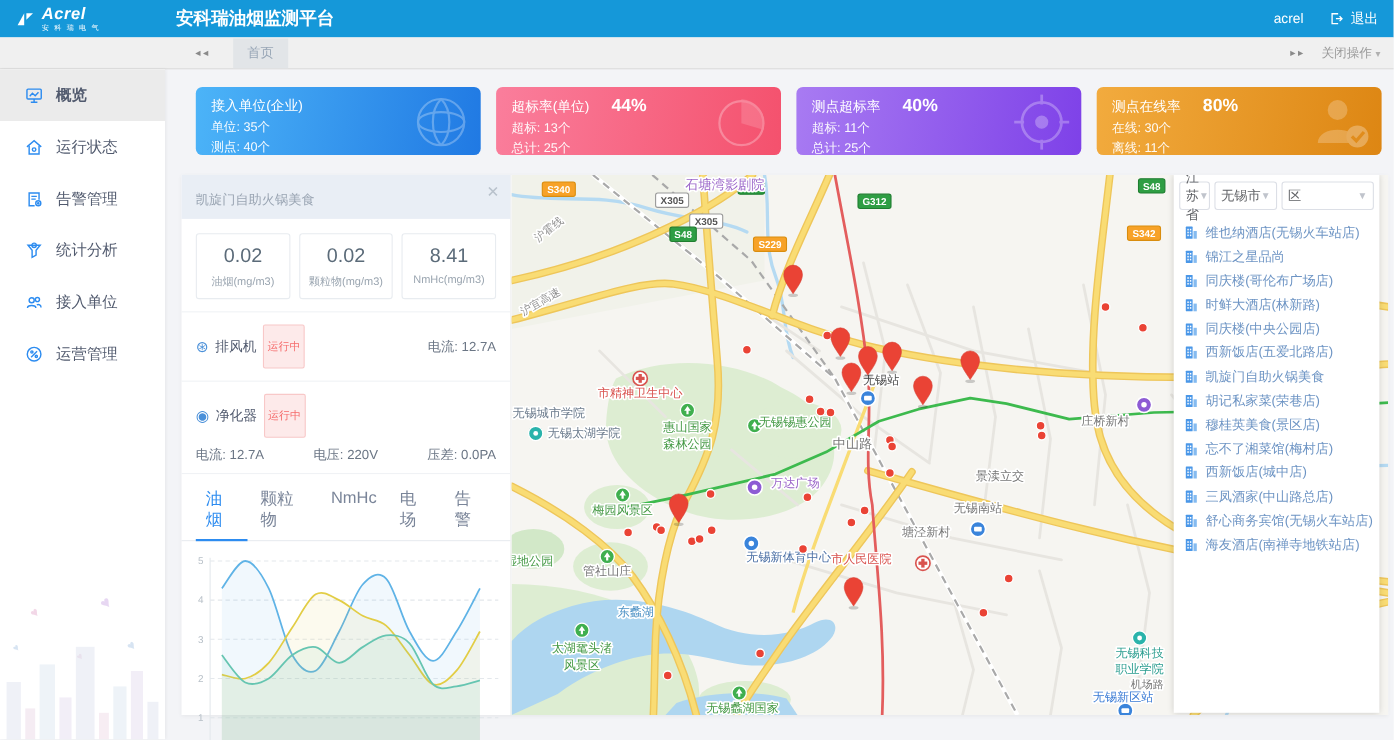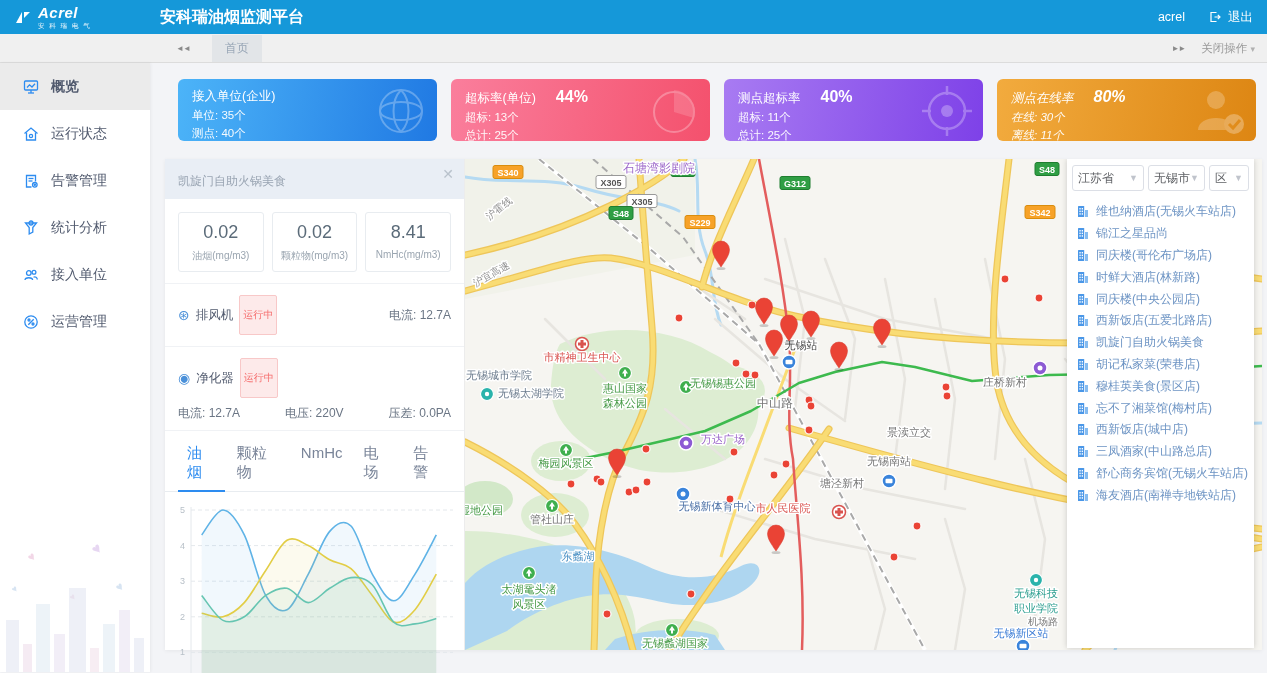--- a/index.html
+++ b/index.html
@@ -61,21 +61,21 @@
   .tab-item { font-size:15px; color:#7a8599; padding:4px 9px 8px; cursor:pointer; }
   .tab-item.active { color:#2d8cf0; border-bottom:2px solid #2d8cf0; margin-bottom:-1px; }
   .chart-wrap { flex:1; padding:8px 4px 0 2px; }
   
   .map-wrap { flex:1; position:relative; overflow:hidden; }
   #map-svg { display:block; }
   .map-panel { position:absolute; top:0; right:8px; bottom:2px; width:187px; background:#fff; box-shadow:0 0 6px rgba(0,0,0,.18); padding:6px 5px; }
   .selects { display:flex; gap:4px; }
   .sel { border:1px solid #dcdfe6; border-radius:3px; height:26px; display:flex; align-items:center; justify-content:space-between; padding:0 5px; font-size:12px; color:#606266; background:#fff; cursor:pointer; }
   .sel .chev { color:#c0c4cc; font-size:9px; }
-  .sel1 { width:72px; } .sel2 { width:57px; } .sel3 { flex:1; }
+  .sel1 { width:28px; } .sel2 { width:57px; } .sel3 { flex:1; }
   .poi-list { margin-top:10px; padding-left:5px; }
   .poi-item { display:flex; align-items:center; gap:7px; height:21.8px; font-size:12px; color:#6d94c4; cursor:pointer; white-space:nowrap; overflow:hidden; }
 </style>
 </head>
 <body>
 
 <header class="app-header">
   <div class="logo">
     <svg width="18" height="15" viewBox="0 0 18 15">
       <path d="M2,13 L8,2 L8,13 Z" fill="#fff"></path>
@@ -219,21 +219,21 @@
         <div class="card-line">总计: 25个</div>
         <svg class="card-icon" width="58" height="58" viewBox="0 0 58 58" fill="none" stroke="#fff" stroke-width="2.5">
           <circle cx="30" cy="29" r="18"></circle>
             <circle cx="30" cy="29" r="6" fill="#fff" stroke="none"></circle>
           <line x1="30" y1="4" x2="30" y2="13"></line>
             <line x1="30" y1="45" x2="30" y2="54"></line>
             <line x1="5" y1="29" x2="14" y2="29"></line>
             <line x1="46" y1="29" x2="55" y2="29"></line>
         </svg>
       </div>
-      <div class="card" style="background: linear-gradient(100deg, rgb(242, 171, 62), rgb(221, 134, 19)); font-style: italic;">
+      <div class="card" style="background: linear-gradient(100deg, rgb(242, 171, 62), rgb(221, 134, 19));">
         <div class="card-title-row">
           <span>测点在线率</span>
           <span class="card-percent">80%</span>
         </div>
         <div class="card-line">在线: 30个</div>
         <div class="card-line">离线: 11个</div>
         <svg class="card-icon" width="58" height="58" viewBox="0 0 58 58">
           <circle cx="26" cy="18" r="9" fill="#fff" opacity=".8"></circle>
           <path d="M8,48 C8,32 44,32 44,48 Z" fill="#fff" opacity=".8"></path>
           <circle cx="44" cy="42" r="10" fill="#fff"></circle>

